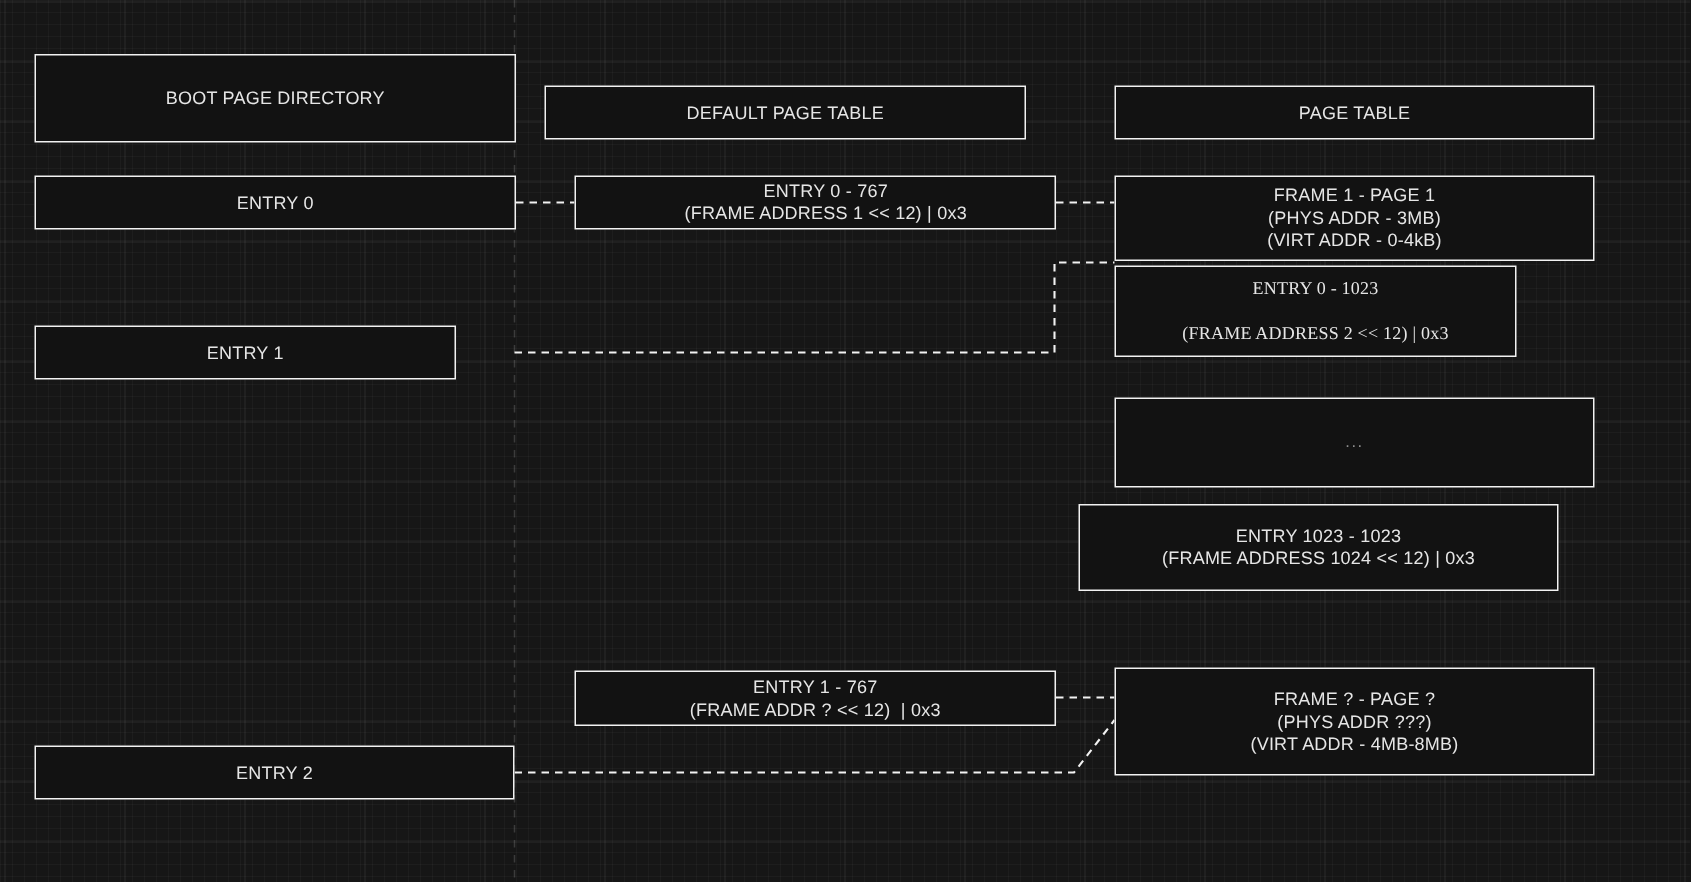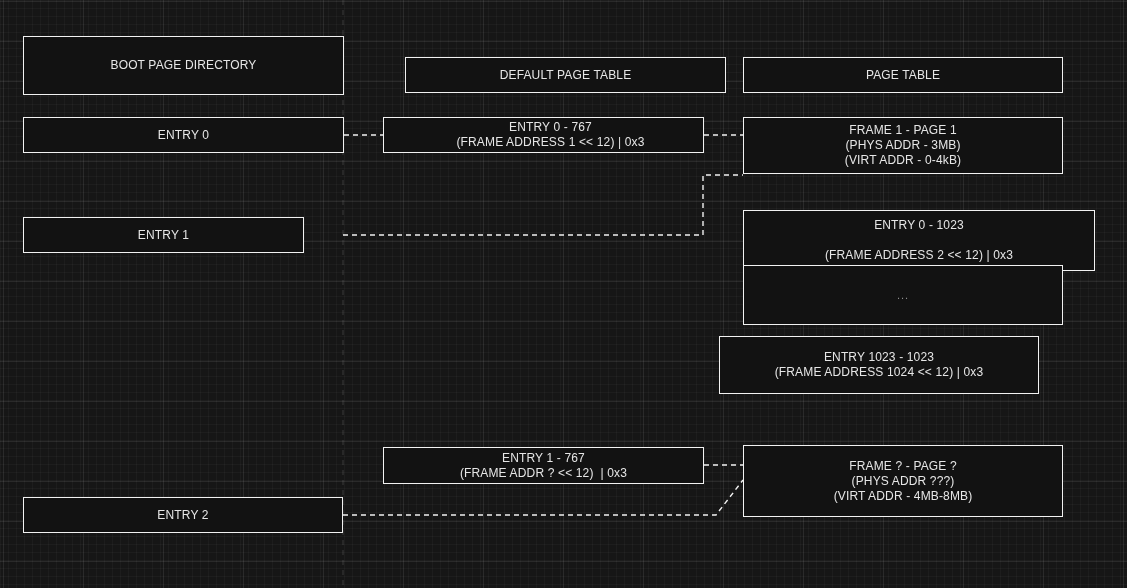--- a/index.html
+++ b/index.html
@@ -77,21 +77,21 @@
   </div>
 
   <div class="node" style="left: 23px; top: 217px; width: 281px; height: 36px;">
     <span class="ln">ENTRY 1</span>
   </div>
 
   <div class="node" style="left: 23px; top: 497px; width: 320px; height: 36px;">
     <span class="ln">ENTRY 2</span>
   </div>
 
-  <div class="node" style="left: 405px; top: 57px; width: 321px; height: 36px;">
+  <div class="node" style="left: 363px; top: 57px; width: 321px; height: 36px;">
     <span class="ln">DEFAULT PAGE TABLE</span>
   </div>
 
   <div class="node" style="left: 383px; top: 117px; width: 321px; height: 36px; padding-left: 14px;">
     <span class="ln">ENTRY 0 - 767</span>
     <span class="ln">(FRAME ADDRESS 1 &lt;&lt; 12) | 0x3</span>
   </div>
 
   <div class="node" style="left: 383px; top: 447px; width: 321px; height: 37px;">
     <span class="ln">ENTRY 1 - 767</span>
@@ -101,21 +101,21 @@
   <div class="node" style="left: 743px; top: 57px; width: 320px; height: 36px;">
     <span class="ln">PAGE TABLE</span>
   </div>
 
   <div class="node" style="left: 743px; top: 117px; width: 320px; height: 57px;">
     <span class="ln">FRAME 1 - PAGE 1</span>
     <span class="ln">(PHYS ADDR - 3MB)</span>
     <span class="ln">(VIRT ADDR - 0-4kB)</span>
   </div>
 
-  <div class="node" style="left: 743px; top: 210px; width: 352px; height: 61px;">
+  <div class="node" style="left: 743px; top: 177px; width: 268px; height: 61px; font-family: Liberation Serif, serif;">
     <span class="ln">ENTRY 0 - 1023</span>
     <span class="spacer"></span>
     <span class="ln">(FRAME ADDRESS 2 &lt;&lt; 12) | 0x3</span>
   </div>
 
   <div class="node" style="left: 743px; top: 265px; width: 320px; height: 60px;">
     <span class="ln dots">...</span>
   </div>
 
   <div class="node" style="left: 719px; top: 336px; width: 320px; height: 58px;">

